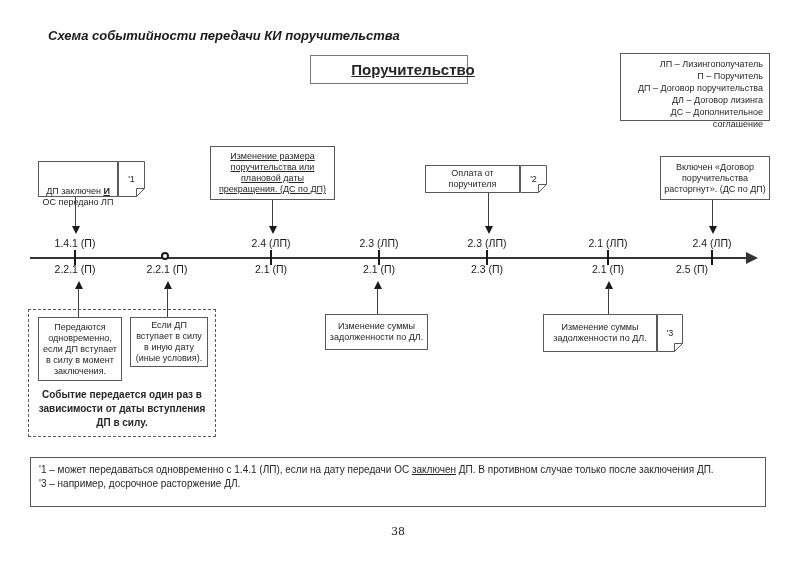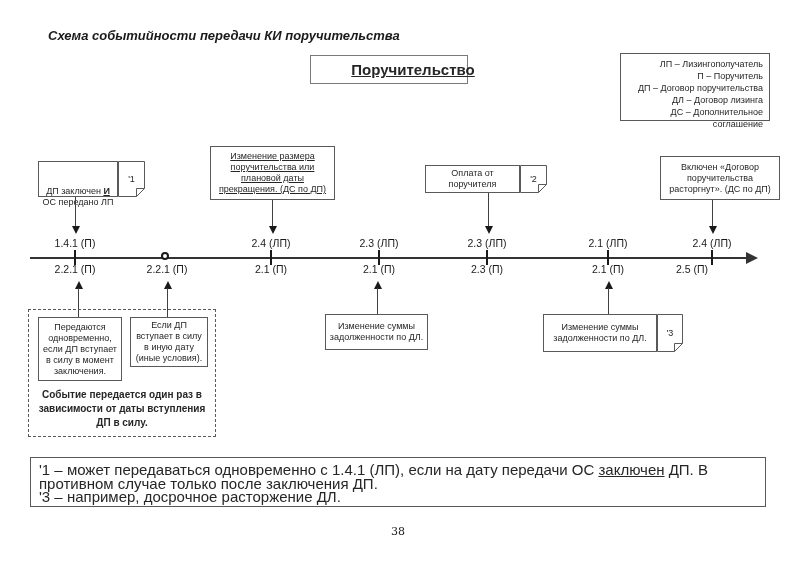--- a/index.html
+++ b/index.html
@@ -68,21 +68,21 @@
   <span>Оплата от поручителя</span>
 </div>
 <div class="note" style="left:520px; top:165px; width:27px; height:28px;">
   <svg width="27" height="28" viewBox="0 0 27 28">
     <polygon points="0.5,0.5 26.5,0.5 26.5,19.5 18.5,27.5 0.5,27.5" fill="#ffffff" stroke="#595959" stroke-width="1"></polygon>
     <polyline points="26.5,19.5 18.5,19.5 18.5,27.5" fill="none" stroke="#595959" stroke-width="1"></polyline>
   </svg>
   <span>'2</span>
 </div>
 
-<div class="box small" style="left:660px; top:156px; width:120px; height:44px;">
+<div class="box small" style="left:660px; top:156px; width:110px; height:44px;">
   <span>Включен «Договор поручительства расторгнут». (ДС по ДП)</span>
 </div>
 
 <div class="vline" style="left:75px; top:197px; height:29px;"></div>
 <div class="arr-down" style="left:72px; top:226px;"></div>
 
 <div class="vline" style="left:272px; top:200px; height:26px;"></div>
 <div class="arr-down" style="left:269px; top:226px;"></div>
 
 <div class="vline" style="left:488px; top:193px; height:33px;"></div>
@@ -150,18 +150,18 @@
   <span>Изменение суммы задолженности по ДЛ.</span>
 </div>
 <div class="note" style="left:657px; top:314px; width:26px; height:38px;">
   <svg width="26" height="38" viewBox="0 0 26 38">
     <polygon points="0.5,0.5 25.5,0.5 25.5,29.5 17.5,37.5 0.5,37.5" fill="#ffffff" stroke="#595959" stroke-width="1"></polygon>
     <polyline points="25.5,29.5 17.5,29.5 17.5,37.5" fill="none" stroke="#595959" stroke-width="1"></polyline>
   </svg>
   <span>'3</span>
 </div>
 
-<div class="box" style="left:30px; top:457px; width:736px; height:50px; display:block; text-align:left; padding:5px 8px; font-size:15px; line-height:13.5px;">
+<div class="box" style="left:30px; top:457px; width:736px; height:50px; display:block; text-align:left; padding:5px 8px; font-size:10px; line-height:13.5px;">
   <div><span>'1 – может передаваться одновременно с 1.4.1 (ЛП), если на дату передачи ОС </span><span class="u">заключен</span><span> ДП. В противном случае только после заключения ДП.</span></div>
   <div>'3 – например, досрочное расторжение ДЛ.</div>
 </div>
 
 <div class="abs" style="left:0; top:525px; width:796px; text-align:center; font-family:'DejaVu Serif', serif; font-size:11px;">38</div>
 
 </body></html>

